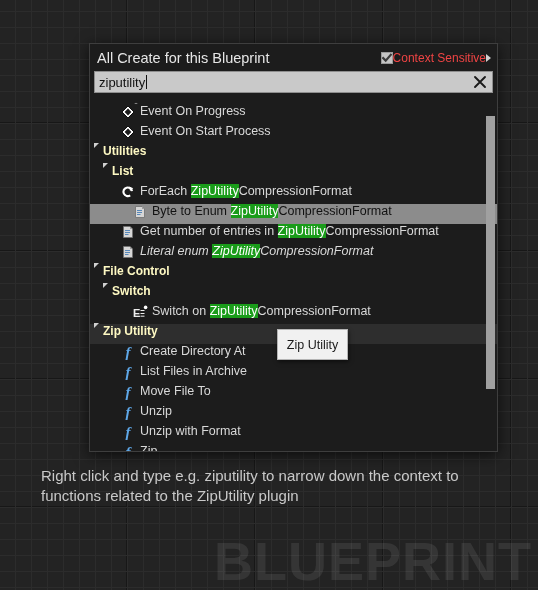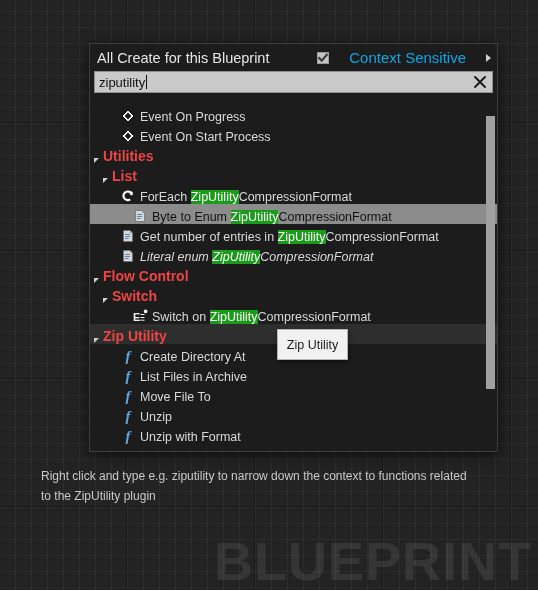--- a/index.html
+++ b/index.html
@@ -48,21 +48,21 @@
     user-select: none;
     line-height: 1;
   }
 
   
   #caption {
     position: absolute;
     left: 41px;
     top: 466px;
     width: 430px;
-    font-size: 12px;
+    font-size: 15px;
     line-height: 20px;
     color: #c9c9c9;
     font-family: "Liberation Sans", sans-serif;
   }
 
   
   #action-menu {
     position: absolute;
     left: 89px;
     top: 43px;
@@ -86,23 +86,23 @@
   }
   .menu-title {
     font-size: 14.5px;
     color: #e6e6e6;
     flex: 1;
     white-space: nowrap;
   }
   .ctx-wrap {
     display: flex;
     align-items: center;
-    gap: 20px;
-    font-size: 15px;
-    color: #0ea5e9;
+    gap: 0;
+    font-size: 12px;
+    color: #ef4444;
     white-space: nowrap;
   }
   .checkbox {
     width: 12px;
     height: 12px;
     background: #c4c4c4;
     border: 1px solid #9a9a9a;
     display: inline-flex;
     align-items: center;
     justify-content: center;
@@ -160,34 +160,34 @@
   }
   .list-inner {
     position: absolute;
     left: 0; right: 0; top: 0;
     padding-top: 4px;
   }
 
   .row {
     height: 20px;
     display: flex;
-    align-items: flex-end;
+    align-items: flex-start;
     font-size: 12.5px;
     color: #d9d9d9;
     white-space: nowrap;
     padding-right: 4px;
   }
   .row.partial {
     height: 6px;
     overflow: hidden;
   }
   .row.category {
-    color: #ef4444;
+    color: #fef9c3;
     font-weight: bold;
-    font-size: 14px;
+    font-size: 12px;
   }
   .row.category-hl {
     background: #2e2e2e;
   }
   .row.selected {
     background: #8c8c8c;
     color: #111;
   }
   .tri {
     width: 0; height: 0;
@@ -361,21 +361,21 @@
             <svg width="14" height="14" viewBox="0 0 14 14">
               <path d="M2.5 1.5 H9 L11.5 4 V12.5 H2.5 Z" fill="#d6d6d6" stroke="#6e6e6e" stroke-width="0.8"></path>
               <path d="M9 1.5 V4 H11.5" fill="#9e9e9e"></path>
               <path d="M4 5.5 H9 M4 7.5 H9 M4 9.5 H7.5" stroke="#4a7fb5" stroke-width="0.9"></path>
             </svg>
           </span>
           <span>Literal enum <span class="hl">ZipUtility</span>CompressionFormat</span>
         </div>
         <div class="row category" style="padding-left: 4px;">
           <span class="tri"></span>
-          <span>Flow Control</span>
+          <span>File Control</span>
         </div>
         <div class="row category" style="padding-left: 13px;">
           <span class="tri"></span>
           <span>Switch</span>
         </div>
         <div class="row" style="padding-left: 42px;">
           <span class="ico">
             <svg width="15" height="14" viewBox="0 0 15 14">
               <text x="0" y="11.5" font-family="Liberation Sans, sans-serif" font-size="11" font-weight="bold" fill="#ededed">E</text>
               <path d="M7.5 8.5 H11.5 M7.5 5.5 H11.5 M7.5 11.2 H11.5" stroke="#ededed" stroke-width="1"></path>

